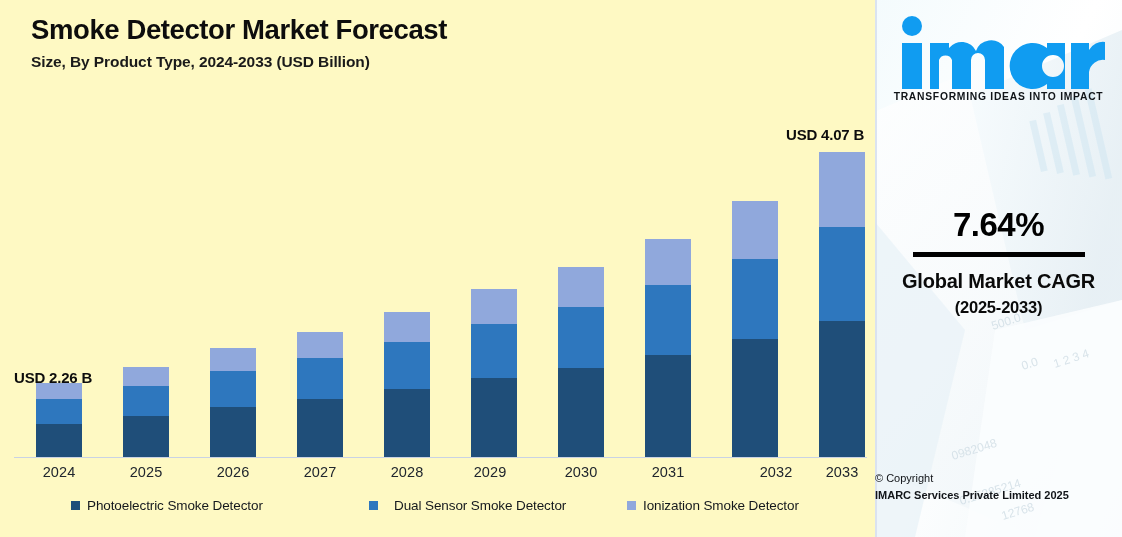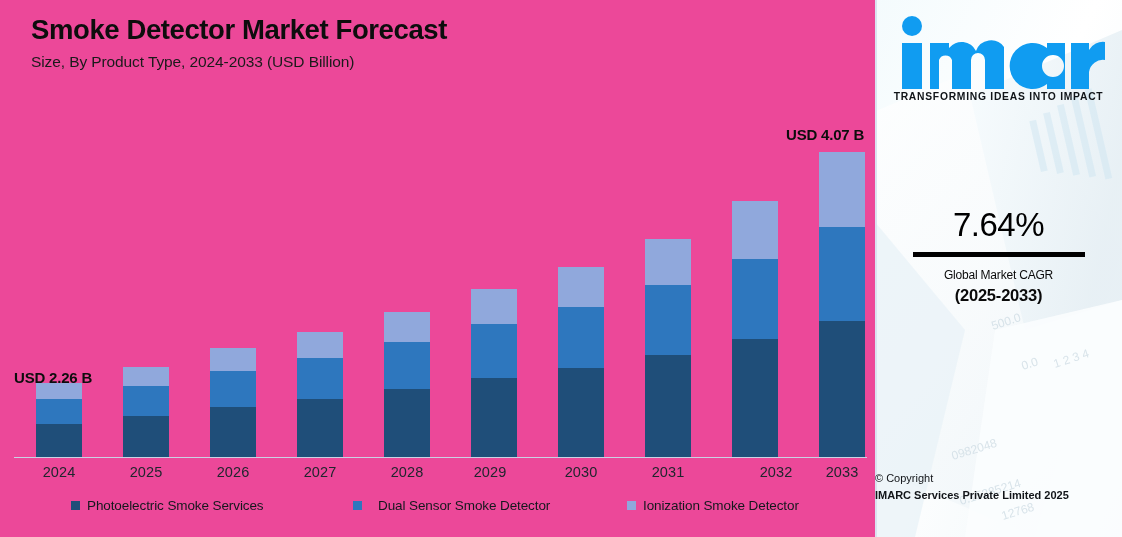--- a/index.html
+++ b/index.html
@@ -20,21 +20,21 @@
     background: #ffffff;
     overflow: hidden;
   }
 
   
   #chart-panel {
     position: absolute;
     left: 0; top: 0;
     width: 875px;
     height: 537px;
-    background: #ec4899;
+    background: #fef9c3;
   }
 
   #header-block {
     position: absolute;
     left: 31px;
     top: 14px;
     width: 800px;
   }
 
   #chart-title {
@@ -42,21 +42,21 @@
     font-weight: bold;
     color: #0d0d0d;
     letter-spacing: -0.4px;
     line-height: 1.18;
     white-space: nowrap;
   }
 
   #chart-subtitle {
     margin-top: 7px;
     font-size: 15.5px;
-    font-weight: normal;
+    font-weight: bold;
     color: #1a1a1a;
     letter-spacing: -0.1px;
     white-space: nowrap;
   }
 
   
   #plot {
     position: absolute;
     left: 0;
     top: 0;
@@ -124,21 +124,21 @@
     height: 30px;
   }
   .legend-item {
     position: absolute;
     display: flex;
     align-items: center;
     gap: 7px;
     white-space: nowrap;
   }
   #legend-0 { left: 71px; }
-  #legend-1 { left: 353px; gap: 16px; }
+  #legend-1 { left: 369px; gap: 16px; }
   #legend-2 { left: 627px; }
 
   .legend-swatch {
     width: 9px;
     height: 9px;
     display: inline-block;
     flex: 0 0 auto;
   }
   .legend-label {
     font-size: 13.5px;
@@ -192,34 +192,34 @@
 
   
   #cagr-block {
     position: absolute;
     left: 0; right: 0;
     top: 208px;
     text-align: center;
   }
   #cagr-value {
     font-size: 33px;
-    font-weight: normal;
+    font-weight: bold;
     color: #000000;
     letter-spacing: -0.5px;
     line-height: 1.05;
   }
   #cagr-rule {
     width: 172px;
     height: 5px;
     background: #000000;
     margin: 9px auto 10px auto;
   }
   #cagr-caption {
-    font-size: 12px;
-    font-weight: normal;
+    font-size: 20px;
+    font-weight: bold;
     color: #0a0a0a;
     letter-spacing: -0.2px;
     line-height: 1.45;
   }
   #cagr-period {
     font-size: 16.5px;
     font-weight: bold;
     color: #0a0a0a;
     letter-spacing: -0.2px;
     line-height: 1.45;
@@ -344,21 +344,21 @@
           <div class="x-label" style="left: 807px;">2033</div>
         </div>
 
       <div class="value-callout" id="callout-first">USD 2.26 B</div>
       <div class="value-callout" id="callout-last">USD 4.07 B</div>
     </div>
 
     <div id="legend">
       <div class="legend-item" id="legend-0">
         <span class="legend-swatch" style="background: rgb(31, 78, 121);"></span>
-        <span class="legend-label">Photoelectric Smoke Services</span>
+        <span class="legend-label">Photoelectric Smoke Detector</span>
       </div>
       <div class="legend-item" id="legend-1">
         <span class="legend-swatch" style="background: rgb(46, 119, 190);"></span>
         <span class="legend-label">Dual Sensor Smoke Detector</span>
       </div>
       <div class="legend-item" id="legend-2">
         <span class="legend-swatch" style="background: rgb(144, 168, 220);"></span>
         <span class="legend-label">Ionization Smoke Detector</span>
       </div>
     </div>

